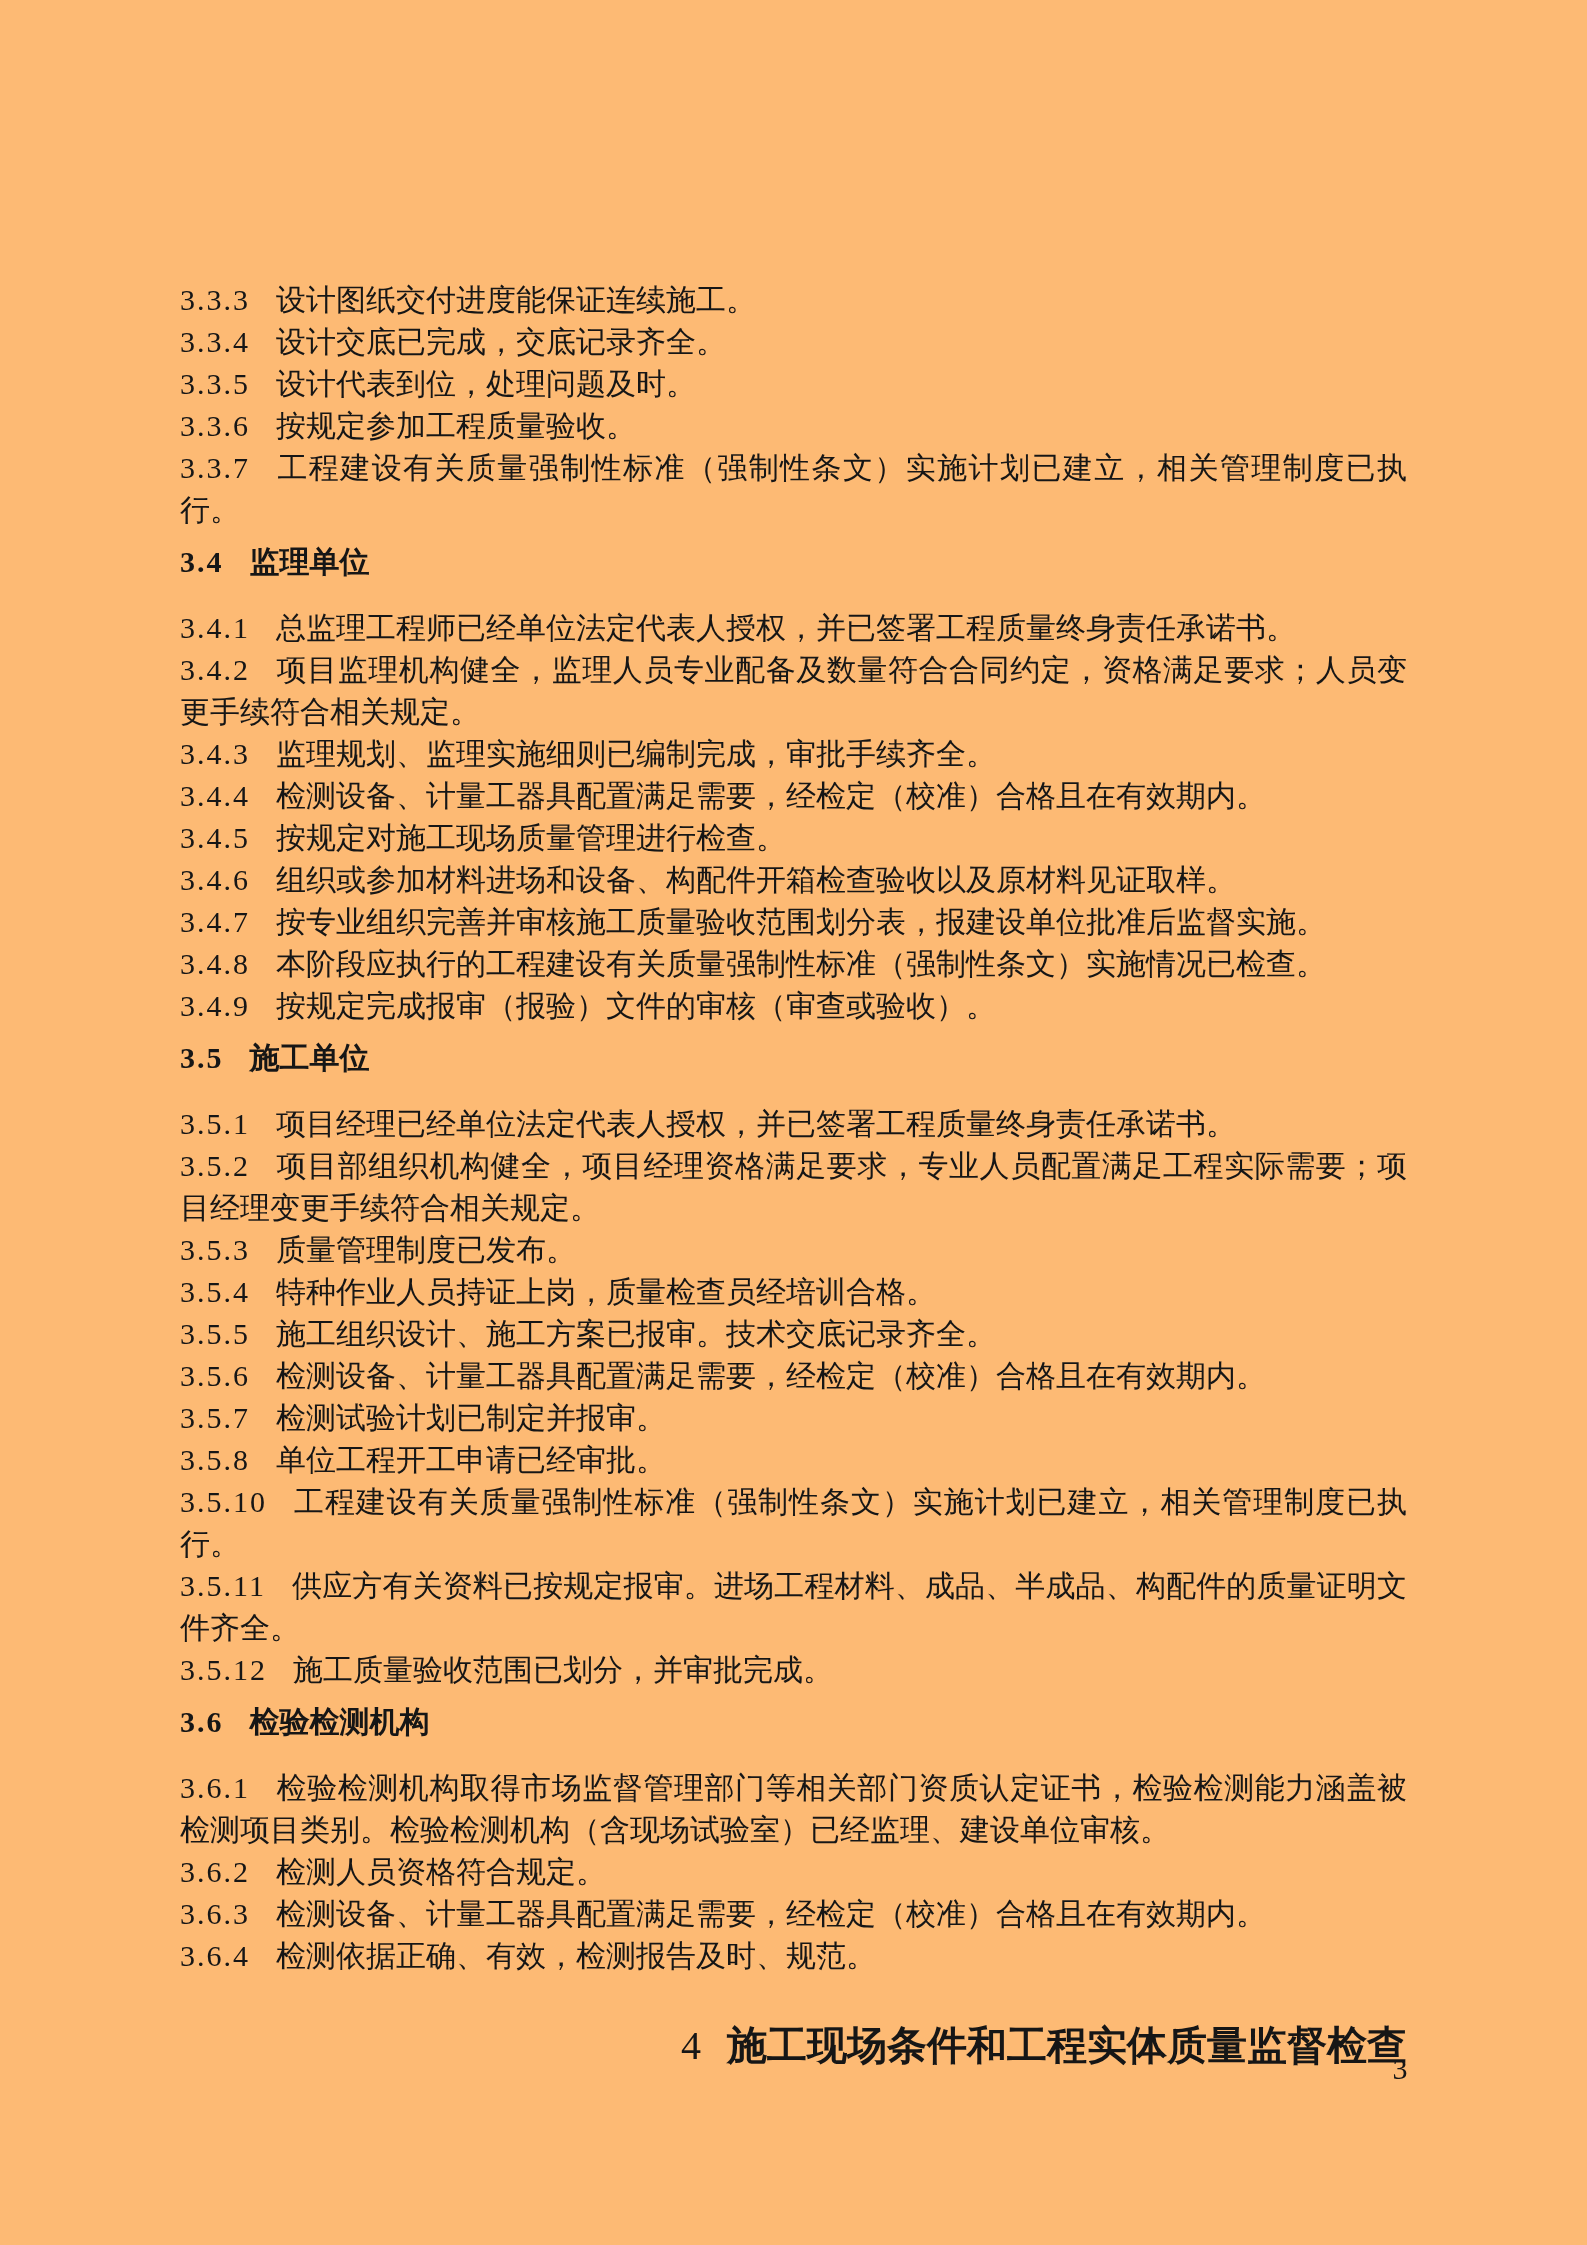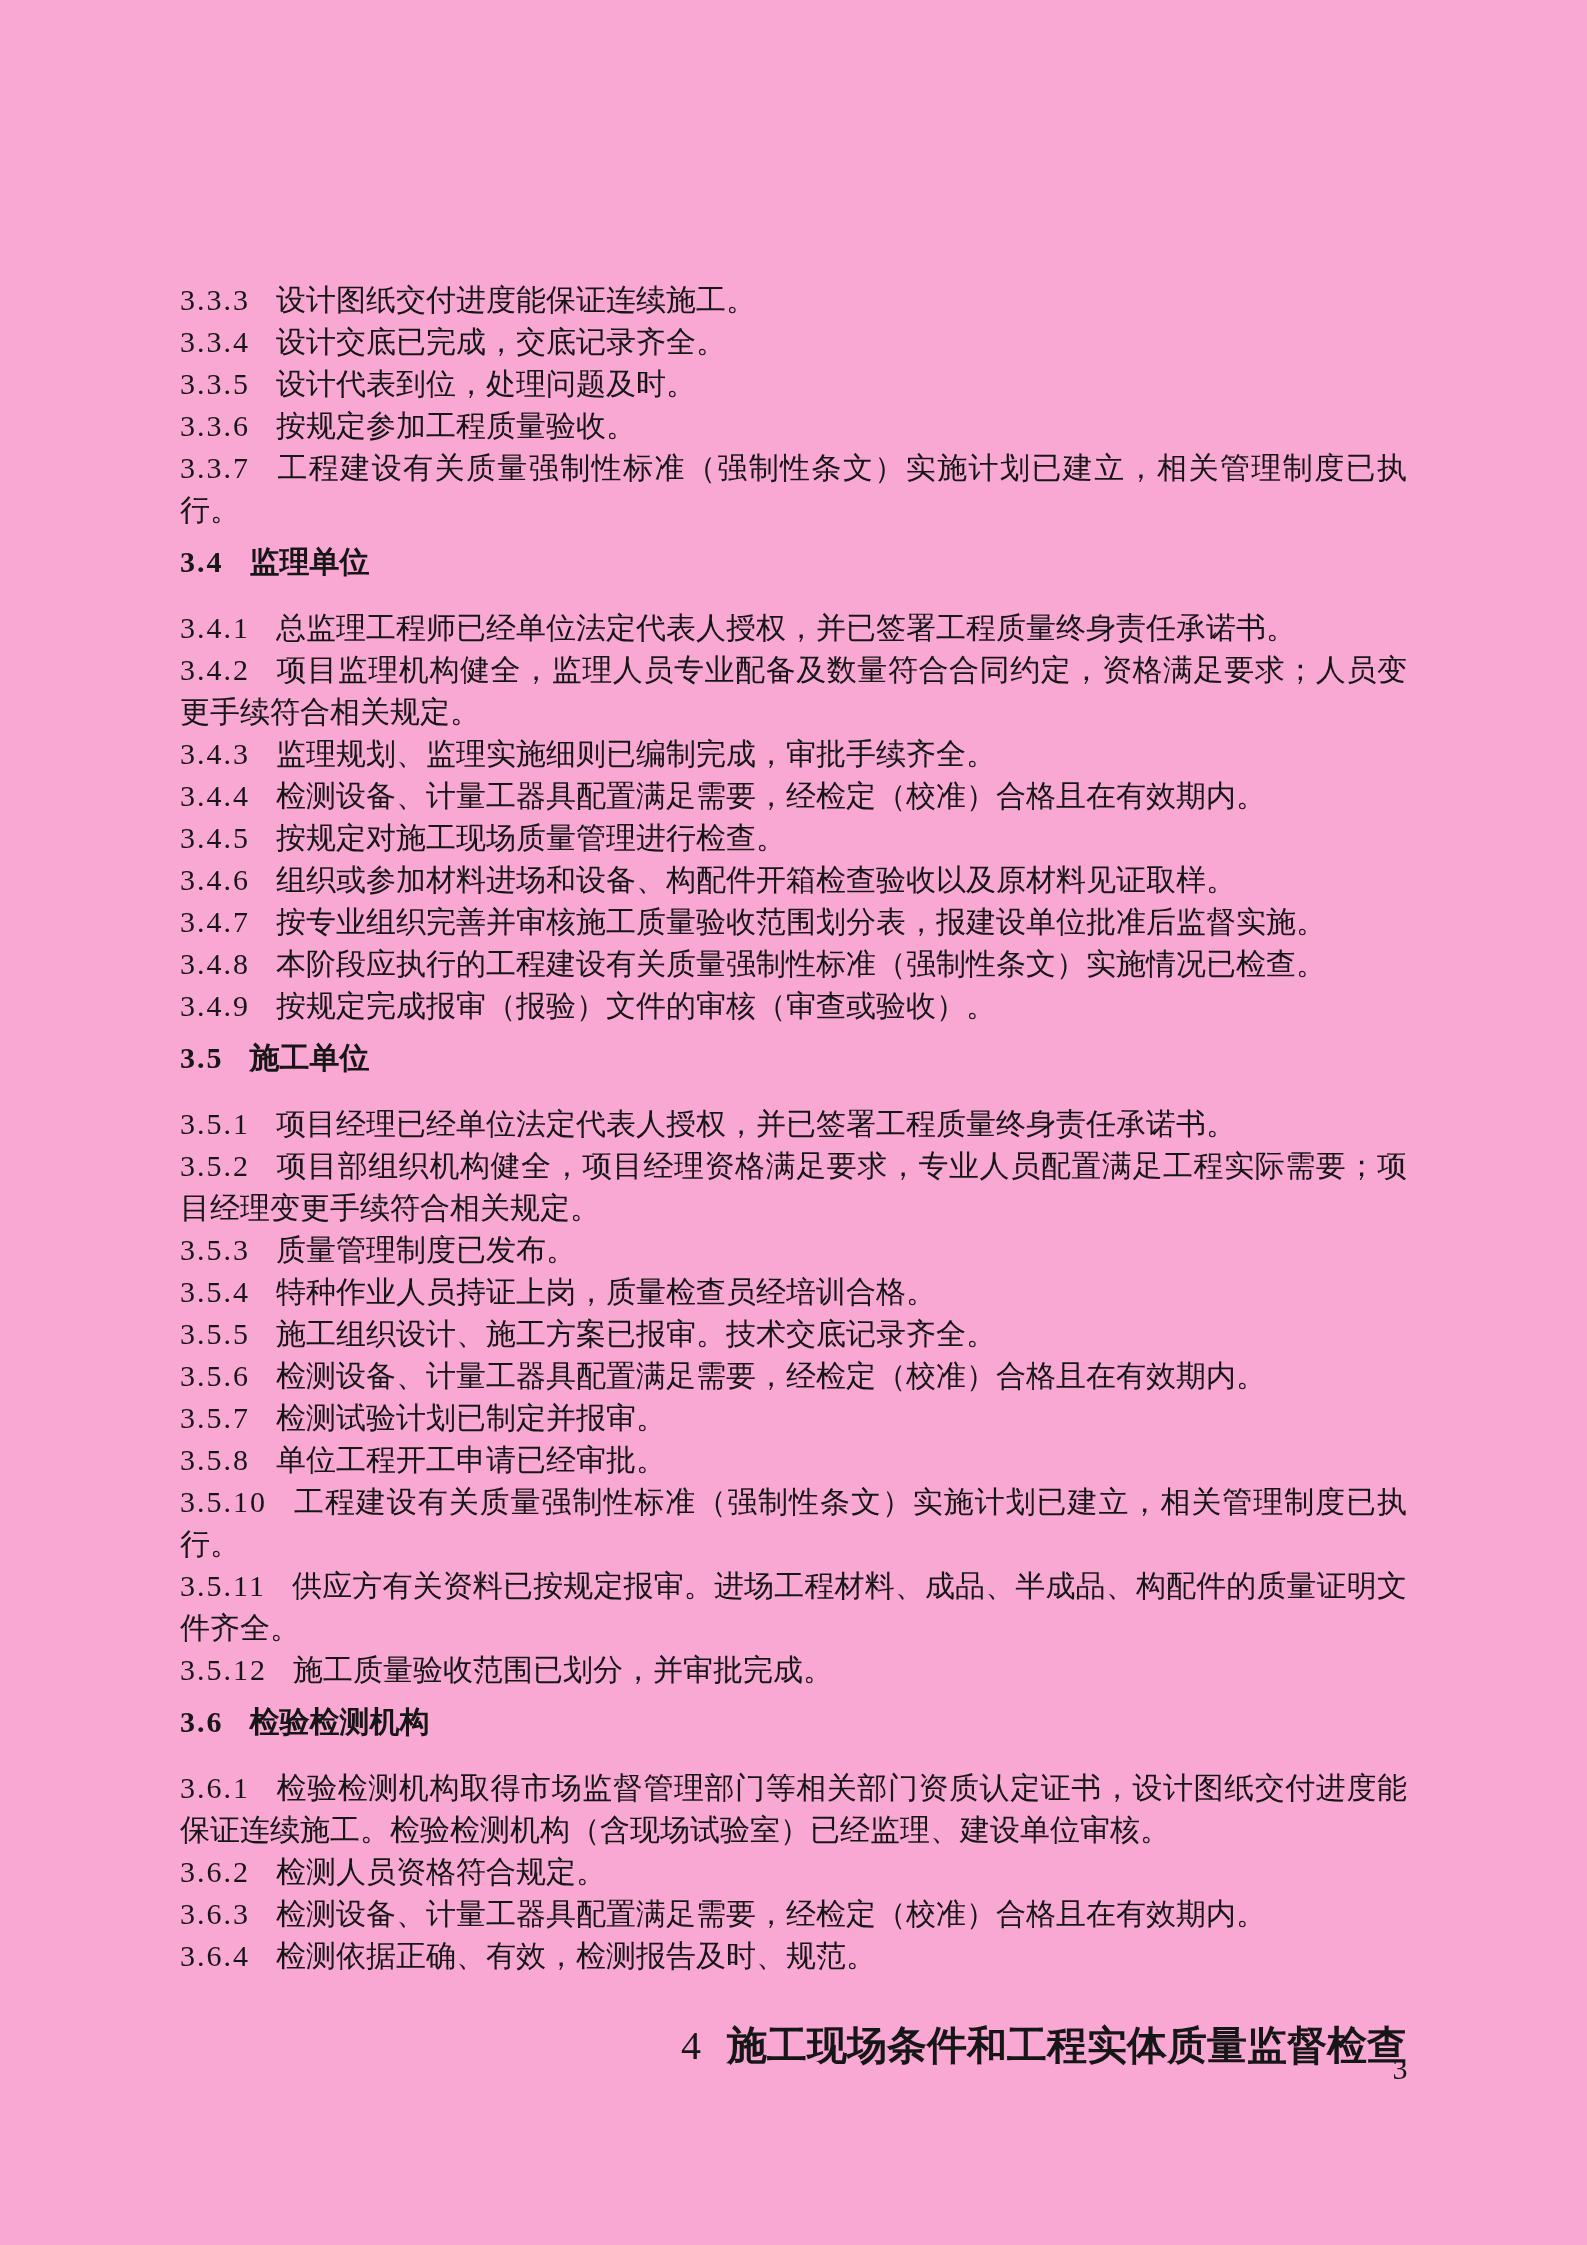--- a/index.html
+++ b/index.html
@@ -1,21 +1,21 @@
 <!DOCTYPE html>
 <html lang="zh"><head>
 <meta charset="utf-8">
 <style>
   html, body { margin: 0; padding: 0; background: #e8e8e8; }
   .page {
     position: relative;
     width: 1587px;
     height: 2245px;
     margin: 0 auto;
-    background: #f9a8d4;
+    background: #fdba74;
     color: #161616;
     font-family: "Liberation Serif", "DejaVu Serif", serif;
     overflow: hidden;
   }
   .content {
     position: absolute;
     left: 180px;
     right: 180px;
     top: 279px;
   }
@@ -94,21 +94,21 @@
         <p class="item"><span class="num">3.5.3</span><span class="txt">质量管理制度已发布。</span></p>
         <p class="item"><span class="num">3.5.4</span><span class="txt">特种作业人员持证上岗，质量检查员经培训合格。</span></p>
         <p class="item"><span class="num">3.5.5</span><span class="txt">施工组织设计、施工方案已报审。技术交底记录齐全。</span></p>
         <p class="item"><span class="num">3.5.6</span><span class="txt">检测设备、计量工器具配置满足需要，经检定（校准）合格且在有效期内。</span></p>
         <p class="item"><span class="num">3.5.7</span><span class="txt">检测试验计划已制定并报审。</span></p>
         <p class="item"><span class="num">3.5.8</span><span class="txt">单位工程开工申请已经审批。</span></p>
         <p class="item"><span class="num">3.5.10</span><span class="txt">工程建设有关质量强制性标准（强制性条文）实施计划已建立，相关管理制度已执行。</span></p>
         <p class="item"><span class="num">3.5.11</span><span class="txt">供应方有关资料已按规定报审。进场工程材料、成品、半成品、构配件的质量证明文件齐全。</span></p>
         <p class="item"><span class="num">3.5.12</span><span class="txt">施工质量验收范围已划分，并审批完成。</span></p>
         <h3 class="section"><span class="num">3.6</span><span class="txt">检验检测机构</span></h3>
-        <p class="item"><span class="num">3.6.1</span><span class="txt">检验检测机构取得市场监督管理部门等相关部门资质认定证书，设计图纸交付进度能保证连续施工。检验检测机构（含现场试验室）已经监理、建设单位审核。</span></p>
+        <p class="item"><span class="num">3.6.1</span><span class="txt">检验检测机构取得市场监督管理部门等相关部门资质认定证书，检验检测能力涵盖被检测项目类别。检验检测机构（含现场试验室）已经监理、建设单位审核。</span></p>
         <p class="item"><span class="num">3.6.2</span><span class="txt">检测人员资格符合规定。</span></p>
         <p class="item"><span class="num">3.6.3</span><span class="txt">检测设备、计量工器具配置满足需要，经检定（校准）合格且在有效期内。</span></p>
         <p class="item"><span class="num">3.6.4</span><span class="txt">检测依据正确、有效，检测报告及时、规范。</span></p>
       </div>
     <div class="chapter">
       <span class="num">4</span><span class="title">施工现场条件和工程实体质量监督检查</span>
     </div>
   </div>
   <div class="page-number">3</div>
 </div>

